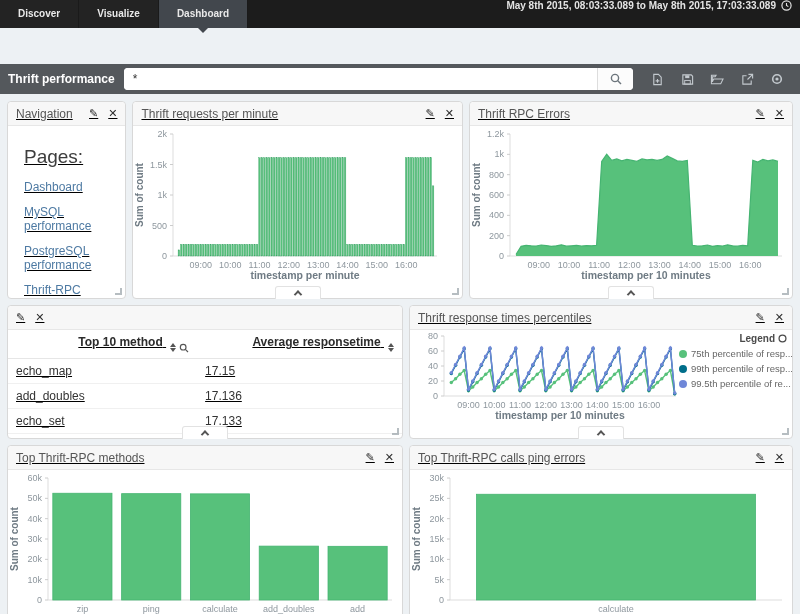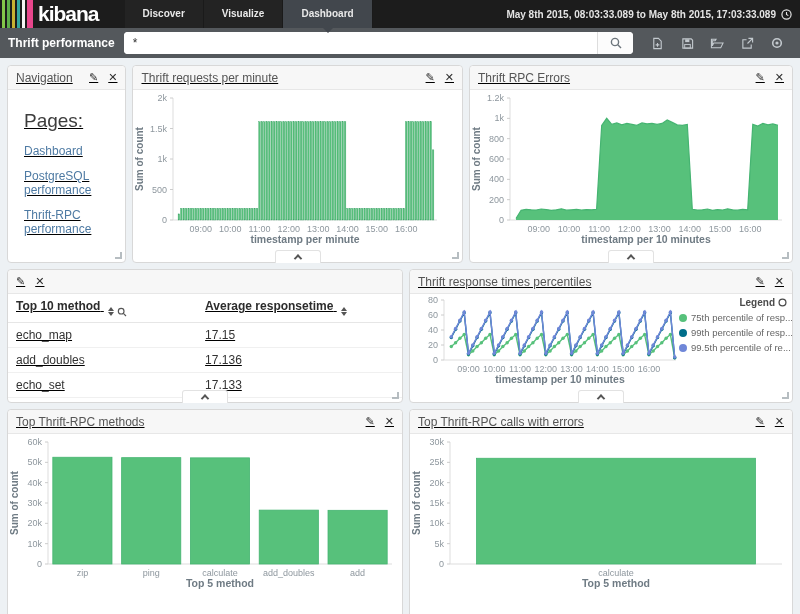--- a/index.html
+++ b/index.html
@@ -10,24 +10,24 @@
   .topbar { height:28px; background:#1c1c1c; display:flex; align-items:stretch; position:relative; z-index:5; }
   .logo { display:flex; align-items:stretch; padding-left:2px; cursor:pointer; }
   .stripes { display:flex; gap:2px; margin-right:5px; }
   .stripes span { display:block; height:28px; }
   .logo-text { color:#fff; font-size:21px; font-weight:bold; letter-spacing:-1px; line-height:28px; margin-right:26px; }
   .tabs { display:flex; align-items:stretch; background:#232323; }
   .tab { position:relative; padding:0 18px; line-height:28px; font-size:10px; font-weight:bold; color:#e9e9e9; cursor:pointer; background:#232323; border-right:1px solid #1a1a1a; }
   .tab.active { background:#42474d; }
   .tab.active::after { content:""; position:absolute; left:50%; bottom:-5px; margin-left:-5px;
     border-left:5px solid transparent; border-right:5px solid transparent; border-top:5px solid #42474d; }
-  .timearea { margin-left:auto; display:flex; align-items:center; gap:5px; padding-right:8px; color:#e4e4e4; font-size:10px; font-weight:bold; cursor:pointer; }
+  .timearea { margin-left:auto; display:flex; align-items:flex-start; gap:5px; padding-right:8px; color:#e4e4e4; font-size:10px; font-weight:bold; cursor:pointer; }
 
   
-  .querybar { height:30px; background:#54585c; display:flex; align-items:center; gap:9px; padding:8px 8px; position:relative; z-index:1; }
+  .querybar { height:30px; background:#54585c; display:flex; align-items:center; gap:9px; padding:8px 8px; position:relative; z-index:1;margin-top:36px; }
   .qlabel { color:#fff; font-size:12px; font-weight:bold; white-space:nowrap; }
   .search { flex:1; height:22px; background:#fff; border-radius:4px; display:flex; align-items:stretch; overflow:hidden; }
   .search input { flex:1; border:none; outline:none; padding:0 9px; font-size:12px; color:#333; font-family:"Liberation Sans",sans-serif; }
   .search-btn { width:36px; display:flex; align-items:center; justify-content:center; background:#fcfcfc; border-left:1px solid #ddd; cursor:pointer; }
   .qtools { display:flex; align-items:center; }
   .qtool { width:30px; height:30px; display:flex; align-items:center; justify-content:center; cursor:pointer; }
 
   
   .content { padding:7px; display:flex; flex-direction:column; gap:6px; }
   .prow { display:flex; gap:6px; }
@@ -43,51 +43,40 @@
   .caret-up { width:6px; height:6px; border-left:2px solid #555; border-top:2px solid #555; transform:rotate(45deg) translate(1px,1px); }
   .rhandle { position:absolute; right:3px; bottom:3px; width:7px; height:7px; border-right:2px solid #98a2a8; border-bottom:2px solid #98a2a8; opacity:.7; cursor:nwse-resize; z-index:2; }
 
   
   .navbody { padding:12px 8px 8px 16px; }
   .navbody h2 { font-size:19px; color:#3d3d3d; font-weight:normal; margin:8px 0 12px; }
   .navlink { display:block; font-size:12px; color:#4e7aa3; margin-bottom:11px; text-decoration:none; cursor:pointer; }
 
   
   table.kb { width:100%; border-collapse:collapse; font-size:12px; }
-  table.kb th { text-align:left; padding:5px 8px; color:#2c2c2c; border-bottom:1px solid #e6e6e6; font-size:12px; white-space:nowrap; }
+  table.kb th { text-align:right; padding:5px 8px; color:#2c2c2c; border-bottom:1px solid #e6e6e6; font-size:12px; white-space:nowrap; }
   table.kb td { padding:5px 8px; border-bottom:1px solid #f0f0f0; color:#333; }
   th .hicons { display:inline-flex; align-items:center; gap:3px; margin-left:4px; vertical-align:-1px; }
   .sorti { display:inline-flex; flex-direction:column; gap:1px; cursor:pointer; }
   .sorti i { display:block; width:0; height:0; border-left:3px solid transparent; border-right:3px solid transparent; }
   .sorti .up { border-bottom:4px solid #555; }
   .sorti .dn { border-top:4px solid #555; }
 
   
   .legend { position:absolute; top:3px; right:5px; width:108px; font-size:9.5px; color:#666; z-index:2; background:#fff; }
   .legend-head { display:flex; justify-content:flex-end; align-items:center; gap:3px; font-size:10px; font-weight:bold; color:#4a4a4a; cursor:pointer; }
   .legend-item { display:flex; align-items:center; gap:4px; margin-top:4px; cursor:pointer; white-space:nowrap; }
   .legend-dot { width:8px; height:8px; border-radius:50%; flex:0 0 8px; }
 
   svg text { font-family:"Liberation Sans",sans-serif; }
 </style>
 </head>
 <body>
 
 <header class="topbar">
-  <div class="logo">
-    <div class="stripes">
-      <span style="width: 3px; background: rgb(131, 198, 73);"></span>
-        <span style="width: 3px; background: rgb(94, 176, 74);"></span>
-        <span style="width: 3px; background: rgb(198, 177, 49);"></span>
-      <span style="width: 3px; background: rgb(51, 167, 157);"></span>
-        <span style="width: 3px; background: rgb(244, 244, 244);"></span>
-        <span style="width: 6px; background: rgb(232, 70, 140);"></span>
-    </div>
-    <span class="logo-text">kibana</span>
-  </div>
   <nav class="tabs">
     <div class="tab">Discover</div>
     <div class="tab">Visualize</div>
     <div class="tab active">Dashboard</div>
   </nav>
   <div class="timearea">
     <span>May 8th 2015, 08:03:33.089 to May 8th 2015, 17:03:33.089</span>
     <svg width="11" height="11" viewBox="0 0 12 12">
       <circle cx="6" cy="6" r="5" fill="none" stroke="#e4e4e4" stroke-width="1.3"></circle>
       <path d="M6 3.2 L6 6 L8 7.2" fill="none" stroke="#e4e4e4" stroke-width="1.2"></path>
@@ -147,20 +136,21 @@
       <div class="phead">
         <span class="ptitle">Navigation</span>
         <span class="ptools">
           <span class="ptool">✎</span>
           <span class="ptool">✕</span>
         </span>
       </div>
       <div class="pbody navbody">
         <h2>Pages:</h2>
         <a class="navlink">Dashboard</a>
+        <a class="navlink">MySQL performance</a>
         <a class="navlink">PostgreSQL performance</a>
         <a class="navlink">Thrift-RPC performance</a>
       </div>
       <div class="rhandle"></div>
     </section>
 
     <section class="panel" style="width:360px">
       <div class="phead">
         <span class="ptitle">Thrift requests per minute</span>
         <span class="ptools">
@@ -674,21 +664,21 @@
           </svg>
       </div>
       <div class="ftab">
           <span class="caret-up"></span>
         </div>
       <div class="rhandle"></div>
     </section>
 
     <section class="panel" style="flex:1">
       <div class="phead">
-        <span class="ptitle">Top Thrift-RPC calls with errors</span>
+        <span class="ptitle">Top Thrift-RPC calls ping errors</span>
         <span class="ptools">
           <span class="ptool">✎</span>
           <span class="ptool">✕</span>
         </span>
       </div>
       <div class="pbody">
         <svg id="svg-call_errors" width="382" height="158">
             <line x1="40" y1="8" x2="40" y2="130" stroke="#ddd"></line>
             <line x1="40" y1="130" x2="372" y2="130" stroke="#ddd"></line>
             <line x1="37" y1="130" x2="40" y2="130" stroke="#ccc"></line>

